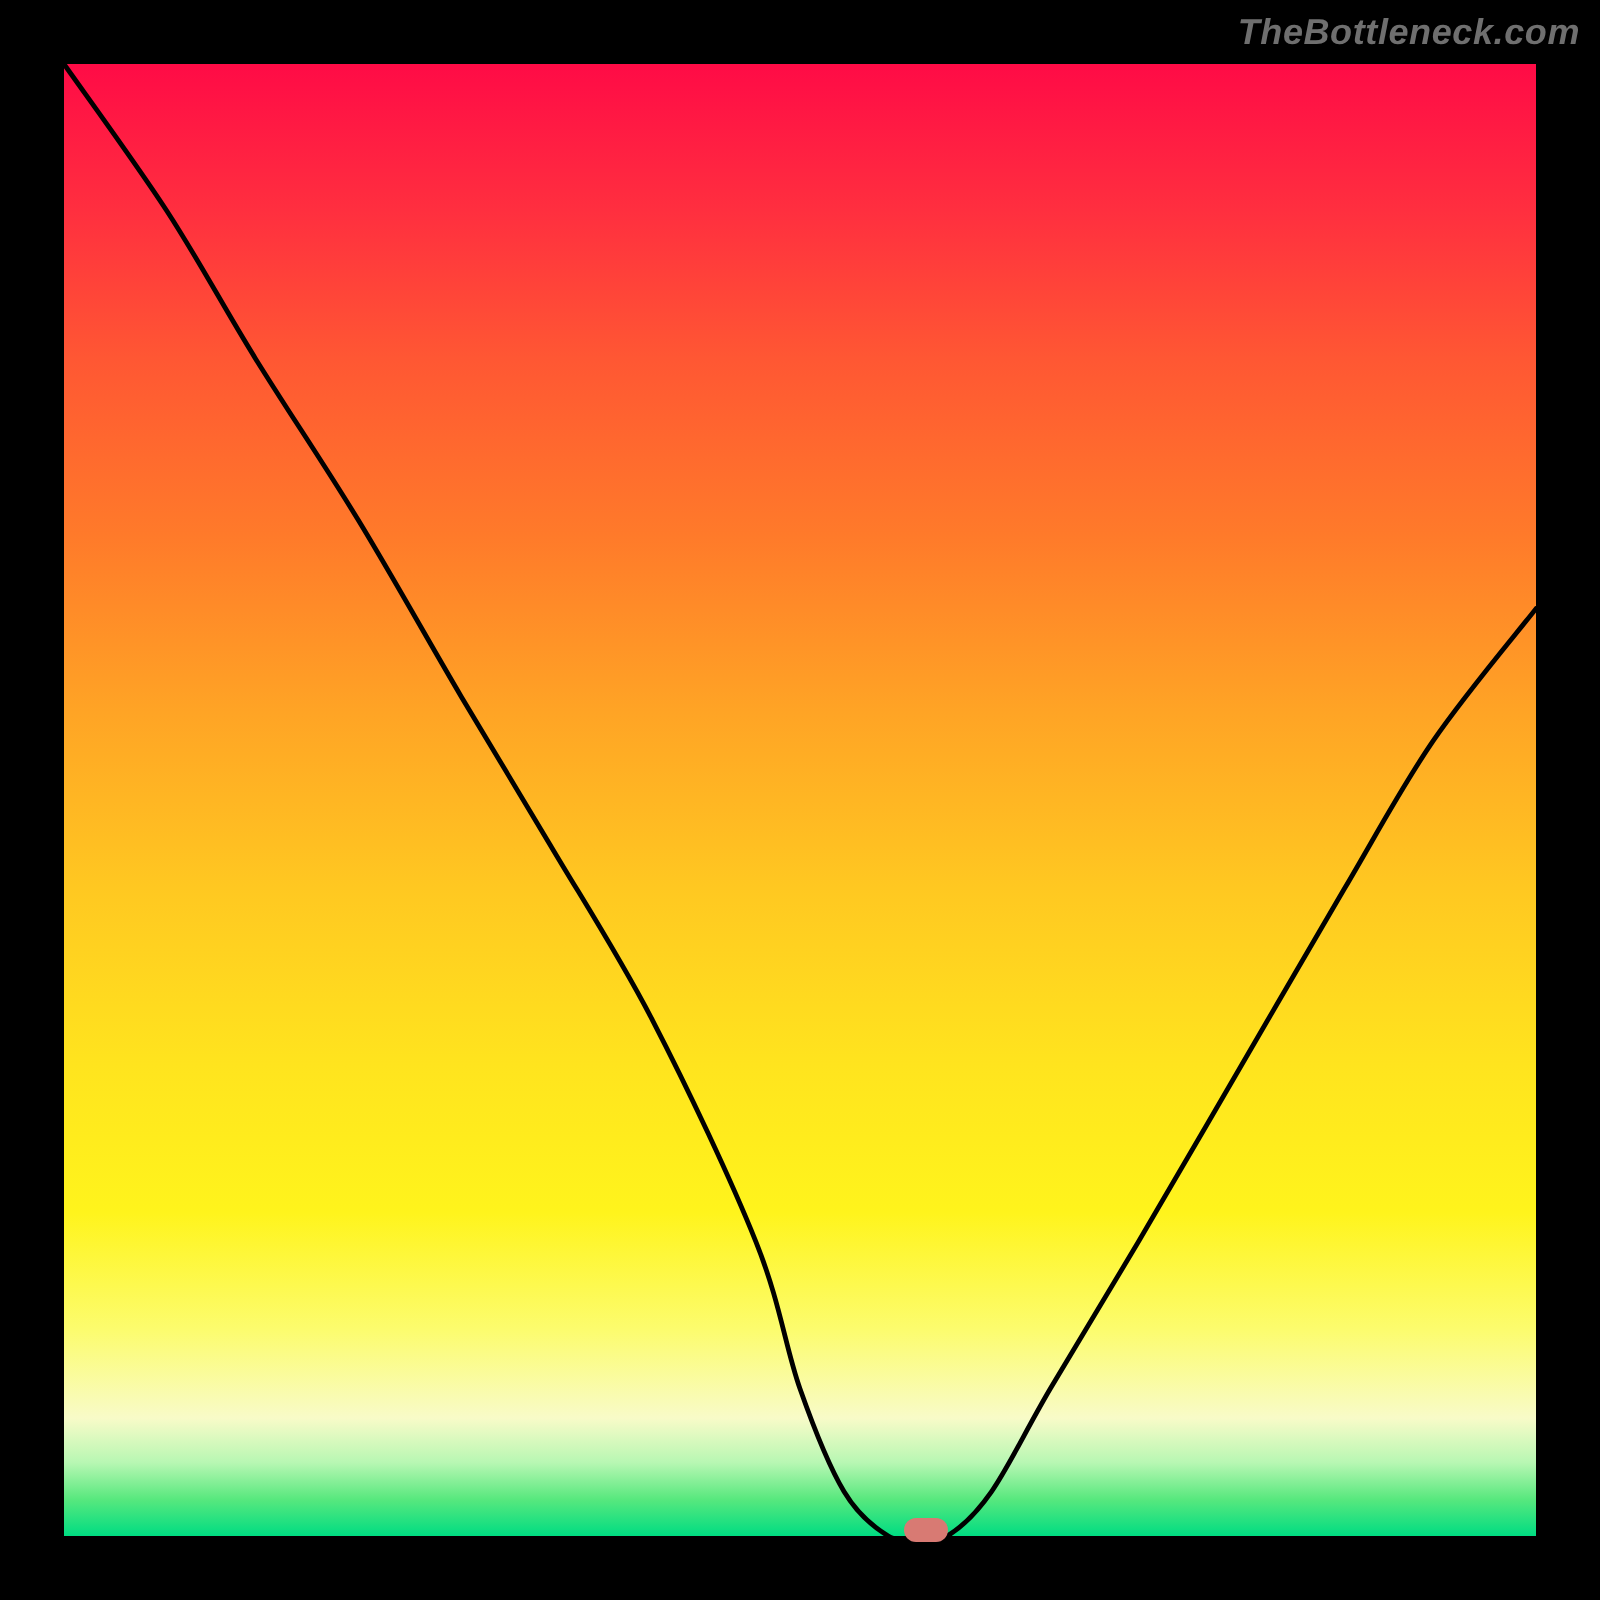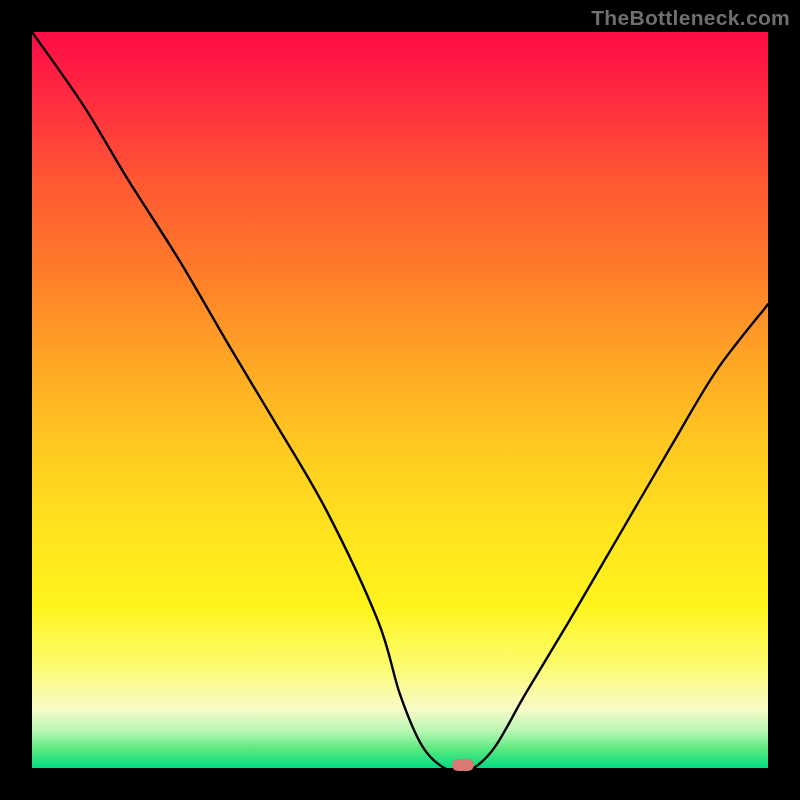--- a/index.html
+++ b/index.html
@@ -38,25 +38,26 @@
       #f8fbc8 92%,
       #b8f7b3 95%,
       #58e87e 97.5%,
       #00dc82 100%
     );
   }
   .watermark {
     position: absolute;
     top: 6px;
     right: 10px;
-    font-size: 21px;
+    font-size: 18px;
     font-weight: 600;
     color: #6f6f6f;
     letter-spacing: 0.3px;
     user-select: none;
+    font-style: italic;
   }
   svg.curve {
     position: absolute;
     left: 0;
     top: 0;
     width: 736px;
     height: 736px;
   }
   .marker {
     position: absolute;

